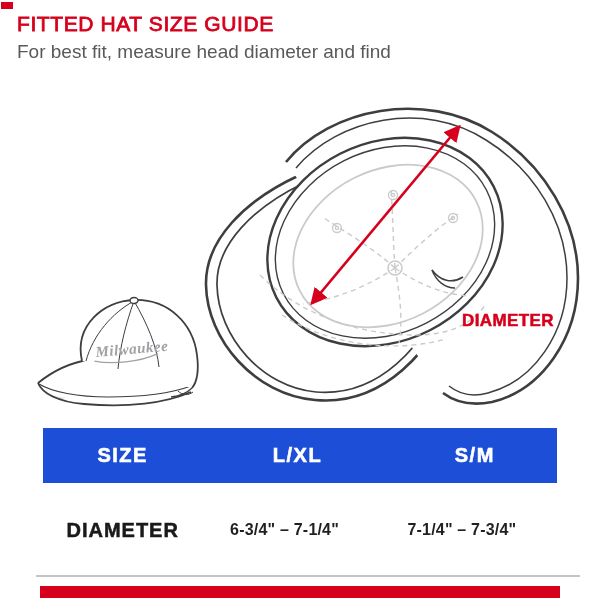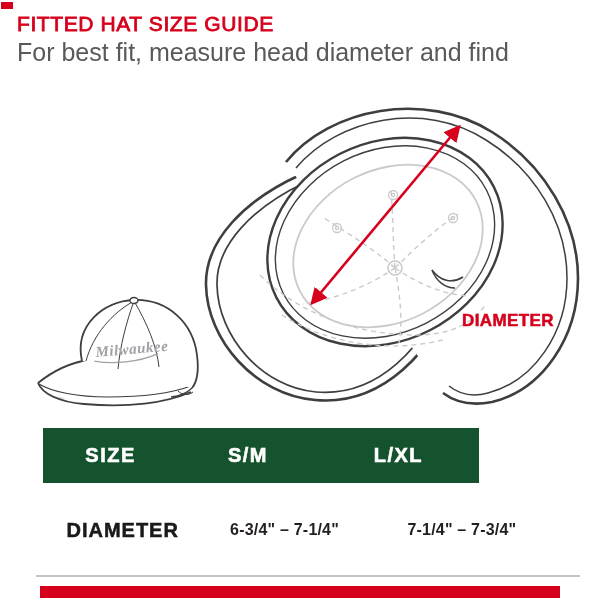--- a/index.html
+++ b/index.html
@@ -8,33 +8,33 @@
     font-family:"Liberation Sans","DejaVu Sans",sans-serif;
   }
   .corner-mark{position:absolute;left:1px;top:2px;width:12px;height:7px;background:#D6001C;}
   .title{
     position:absolute;left:17px;top:12px;margin:0;
     font-size:21px;font-weight:400;letter-spacing:.6px;color:#D6001C;
     -webkit-text-stroke:.8px #D6001C;white-space:nowrap;
   }
   .subtitle{
     position:absolute;left:17px;top:41px;margin:0;
-    font-size:25px;line-height:22px;color:#58595B;white-space:nowrap;
+    font-size:19px;line-height:22px;color:#58595B;white-space:nowrap;
   }
   .subtitle2{top:63px;}
   .hat-top-svg{position:absolute;left:200px;top:100px;}
   .hat-side-svg{position:absolute;left:30px;top:295px;}
   .diameter-label{
     position:absolute;left:462px;top:311px;
     font-size:17px;font-weight:700;letter-spacing:.4px;color:#D6001C;
     -webkit-text-stroke:.5px #D6001C;white-space:nowrap;
   }
   .size-table-header{
-    position:absolute;left:43px;top:428px;width:436px;height:55px;
-    background:#14532d;display:flex;align-items:center;justify-content:flex-end;
+    position:absolute;left:43px;top:428px;width:514px;height:55px;
+    background:#1d4ed8;display:flex;align-items:center;justify-content:flex-end;
   }
   .size-table-header .col{
     color:#ffffff;font-size:20px;font-weight:700;letter-spacing:1.5px;
     text-align:center;-webkit-text-stroke:.6px #fff;
   }
   .size-table-row{
     position:absolute;left:43px;top:519px;width:514px;height:22px;
     display:flex;align-items:center;
   }
   .col-1{width:31%;}
@@ -138,22 +138,22 @@
     <path d="M148,96 C152,100 158,101 163,97" fill="none" stroke="#3E3D40" stroke-width="1"></path>
 
     <g transform="translate(66,62) rotate(-5)">
       <text class="milwaukee-logo-text">Milwaukee</text>
       <path d="M-2,4 C16,9 42,9 62,2" fill="none" stroke="#9FA1A4" stroke-width="1.2"></path>
     </g>
   </svg>
 
   <div class="size-table-header">
     <div class="col col-1">SIZE</div>
+    <div class="col col-3">L/XL</div>
     <div class="col col-2">S/M</div>
-    <div class="col col-3">L/XL</div>
   </div>
 
   <div class="size-table-row">
     <div class="row-label col-1">DIAMETER</div>
     <div class="row-value col-2">6-3/4" – 7-1/4"</div>
     <div class="row-value col-3">7-1/4" – 7-3/4"</div>
   </div>
 
   <div class="table-divider"></div>
   <div class="bottom-bar"></div>

